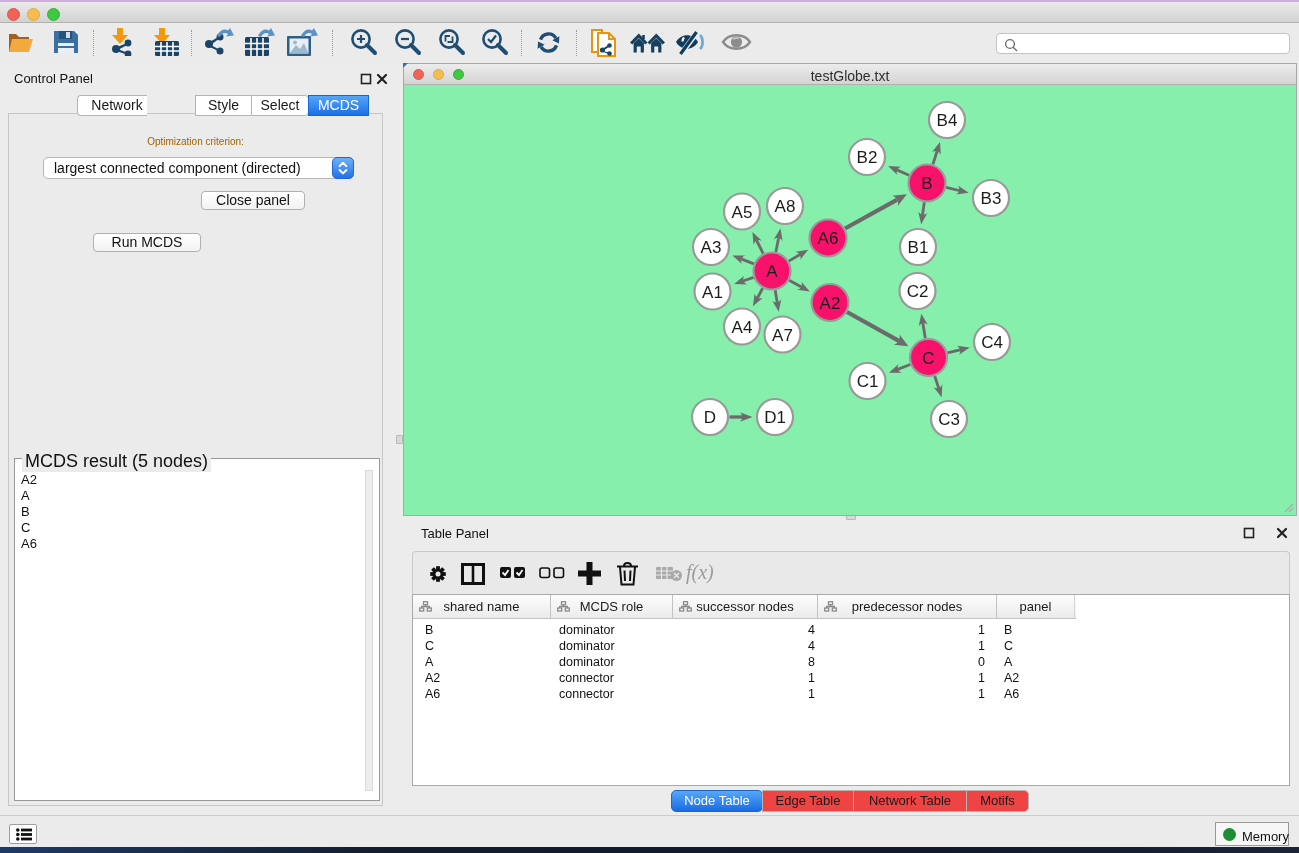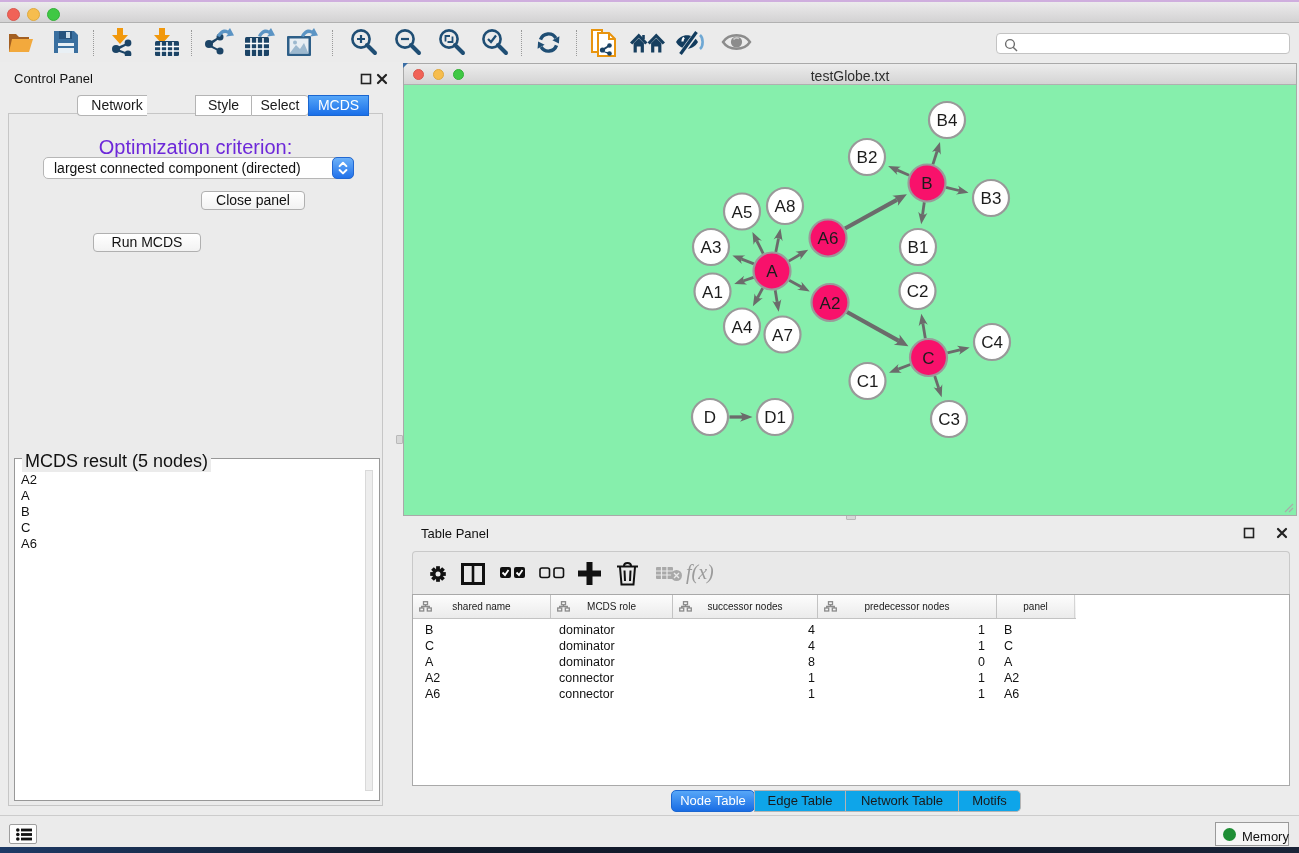--- a/index.html
+++ b/index.html
@@ -10,44 +10,44 @@
 .tsep{top:6px;height:26px;width:0;border-left:1px dotted #9a9a9a;}
 #searchbox{left:996px;top:9px;width:294px;height:21px;background:#fff;border:1px solid #c3c3c3;border-radius:4px;}
 
 #cp-head{left:14px;top:71px;font-size:13px;color:#111;}
 #cp-tabs{left:77px;top:95px;height:21px;display:flex;font-size:14px;}
 .cptab{background:#fff;border:1px solid #b4b4b4;border-right:none;line-height:19px;color:#1a1a1a;text-align:center;}
 #cp-tabs .cptab:nth-child(1){width:70px;padding-left:9px;}#cp-tabs .cptab:nth-child(2){width:56px;margin-left:48px;}#cp-tabs .cptab:nth-child(3){width:58px;}#cp-tabs .cptab:nth-child(4){width:61px;}
 .cptab.first{border-radius:4px 0 0 4px;}
 .cptab.sel{background:linear-gradient(#55a6f8,#1a6fe9);border:1px solid #1a66d0;border-radius:0;color:#fff;margin-left:-1px;}
 #cp-panel{left:8px;top:113px;width:375px;height:693px;border:1px solid #c6c6c6;background:#ebebeb;}
-#opt-label{left:0;top:136px;width:391px;text-align:center;font-size:20px;color:#6d28d9;}
+#opt-label{left:0;top:136px;width:391px;text-align:center;font-size:10px;color:#a16207;}
 #cp-combo{left:43px;top:157px;width:311px;height:22px;background:#fff;border:1px solid #b6b6b6;border-radius:5px;font-size:14px;color:#111;}
 #cp-combo .txt{left:10px;top:2px;}
 #cp-spin{right:-1px;top:-1px;width:22px;height:22px;border-radius:5px;background:linear-gradient(#6cb1f9,#2272ea);border:1px solid #2268d2;}
 .cpbtn{top:191px;height:19px;background:linear-gradient(#ffffff,#f2f2f2);border:1px solid #b0b0b0;border-radius:4px;font-size:14px;color:#111;text-align:center;line-height:17px;}
 #fieldset{left:14px;top:458px;width:366px;height:343px;border:1px solid #989898;background:#fff;}
 #fieldset .legend{left:7px;top:-8px;background:#ebebeb;padding:0 3px;font-size:18px;color:#111;}
 #mcds-list{left:6px;top:13px;font-size:13px;color:#111;line-height:16px;}
 #fs-scroll{right:6px;top:11px;width:8px;height:321px;background:#ededed;border:1px solid #d9d9d9;}
 
 #netwin{left:403px;top:63px;width:894px;height:453px;background:#86efac;border:1px solid #a9a9a9;}
 #net-title{left:0;top:0;width:100%;height:21px;background:linear-gradient(#ececec,#d4d4d4);border-bottom:1px solid #b0b0b0;}
 #net-title .tl{border-radius:50%;width:11px;height:11px;top:5px;}
 
 #tp-head{left:421px;top:526px;font-size:13px;color:#111;}
 #tp-toolbar{left:412px;top:551px;width:878px;height:57px;background:#e9e9e9;border:1px solid #c9c9c9;border-bottom:none;border-radius:4px 4px 0 0;}
 #tp-table{left:412px;top:594px;width:878px;height:192px;background:#fff;border:1px solid #a9a9a9;}
 .th-row{left:0;top:0;width:663px;height:24px;background:linear-gradient(#fdfdfd,#ebebeb);border-bottom:1px solid #c3c3c3;}
-.th-cell{top:0;height:23px;font-size:10px;color:#1a1a1a;border-right:1px solid #c3c3c3;text-align:center;line-height:23px;}
+.th-cell{top:0;height:23px;font-size:13px;color:#1a1a1a;border-right:1px solid #c3c3c3;text-align:center;line-height:23px;}
 .td{font-size:12.5px;color:#111;height:16px;line-height:16px;}
 
 #bot-tabs{left:671px;top:790px;height:22px;display:flex;font-size:13px;}
-.bttab{background:#0ea5e9;border:1px solid #b4b4b4;border-left:none;line-height:20px;color:#1a1a1a;text-align:center;}
-#bot-tabs .bttab:nth-child(1){width:84px;}#bot-tabs .bttab:nth-child(2){width:92px;}#bot-tabs .bttab:nth-child(3){width:113px;}#bot-tabs .bttab:nth-child(4){width:62px;}
+.bttab{background:#ef4444;border:1px solid #b4b4b4;border-left:none;line-height:20px;color:#1a1a1a;text-align:center;}
+#bot-tabs .bttab:nth-child(1){width:92px;}#bot-tabs .bttab:nth-child(2){width:92px;}#bot-tabs .bttab:nth-child(3){width:113px;}#bot-tabs .bttab:nth-child(4){width:62px;}
 .bttab.sel{background:linear-gradient(#57a7f8,#186ce4);border:1px solid #1a66d0;border-radius:5px;color:#fff;}
 .bttab.last{border-radius:0 5px 5px 0;}
 #statusbar{left:0;top:815px;width:1299px;height:32px;background:#ebebeb;border-top:1px solid #cccccc;}
 #list-btn{left:9px;top:824px;width:28px;height:20px;background:#fdfdfd;border:1px solid #9e9e9e;border-radius:2px;}
 #mem-btn{left:1215px;top:822px;width:74px;height:24px;background:#f6f6f6;border:1px solid #9a9a9a;font-size:13px;color:#111;}
 #darkstrip{left:0;top:847px;width:1299px;height:6px;background:linear-gradient(90deg,#1d3a66,#131c2c 30%,#10182a 70%,#1a2438);}
 </style></head><body>
 <div id="titlebar" class="abs">
  <div class="abs tl" style="left:7px;background:#f16257;border:1px solid #d8584e;"></div>
  <div class="abs tl" style="left:27px;background:#f6bd4e;border:1px solid #dfa93f;"></div>

